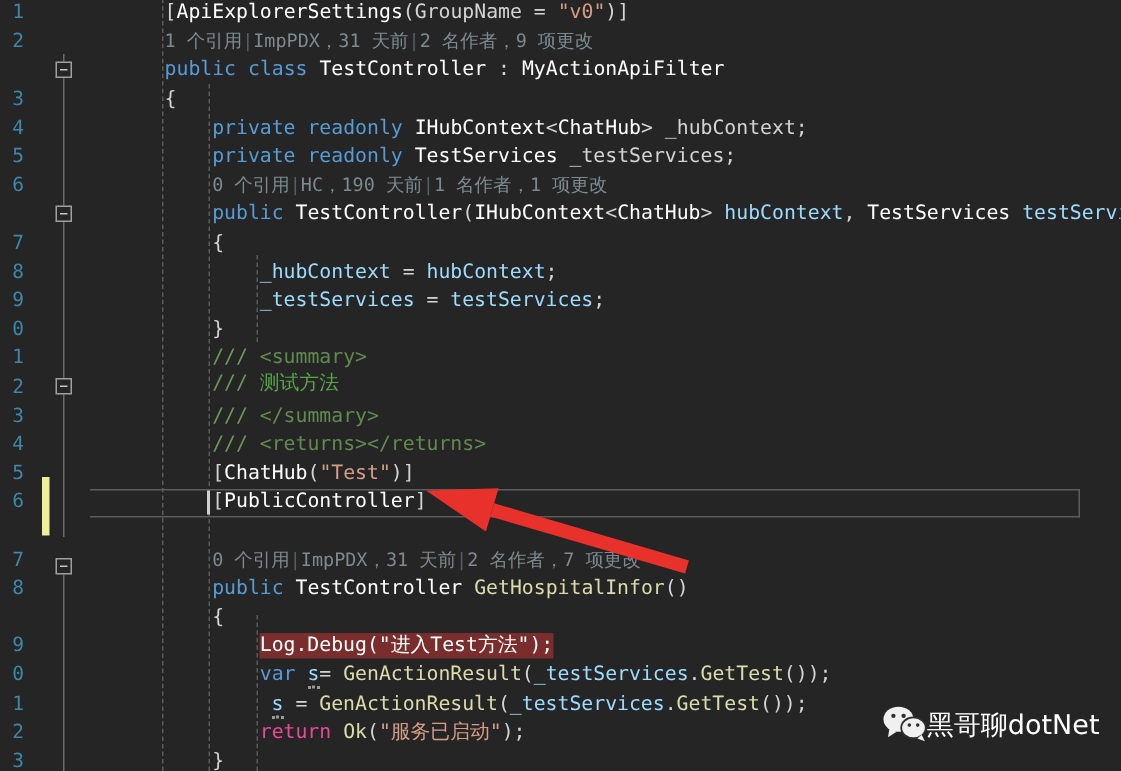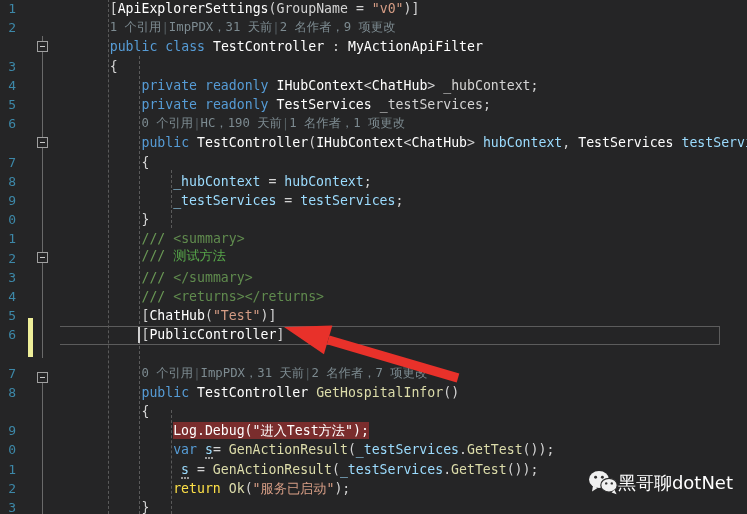--- a/index.html
+++ b/index.html
@@ -114,21 +114,21 @@
   }
   .caret {
     position: absolute;
     width: 2px; height: 16px;
     background: #d0d0d0;
     z-index: 6;
   }
 
   
   .kw   { color: #569cd6; }
-  .kwc  { color: #fde047; }
+  .kwc  { color: #ec4899; }
   .type { color: #ffffff; text-align: right; }
   .str  { color: #d69d85; }
   .cmt  { color: #57a64a; }
   .cmtx { color: #6a9955; }
   .xml  { color: #608b4e; }
   .id   { color: #d4d4d4; }
   .var  { color: #9cdcfe; }
   .meth { color: #dcdcaa; }
   .pun  { color: #d4d4d4; }
 

